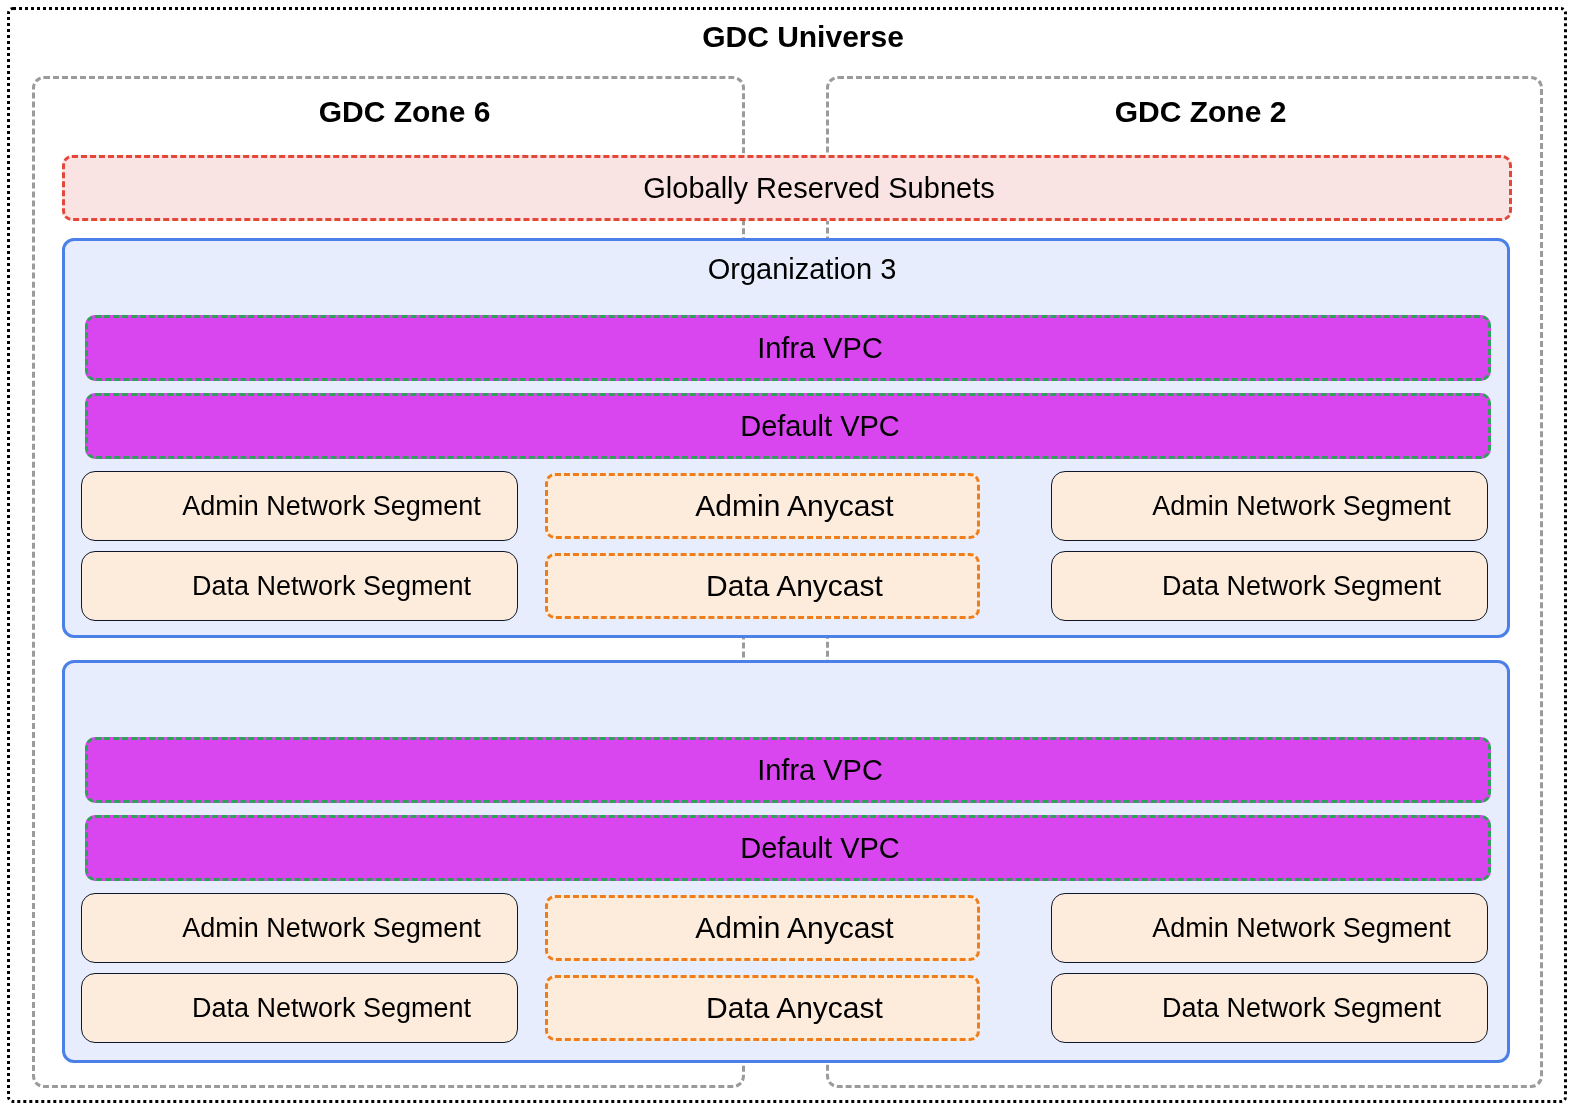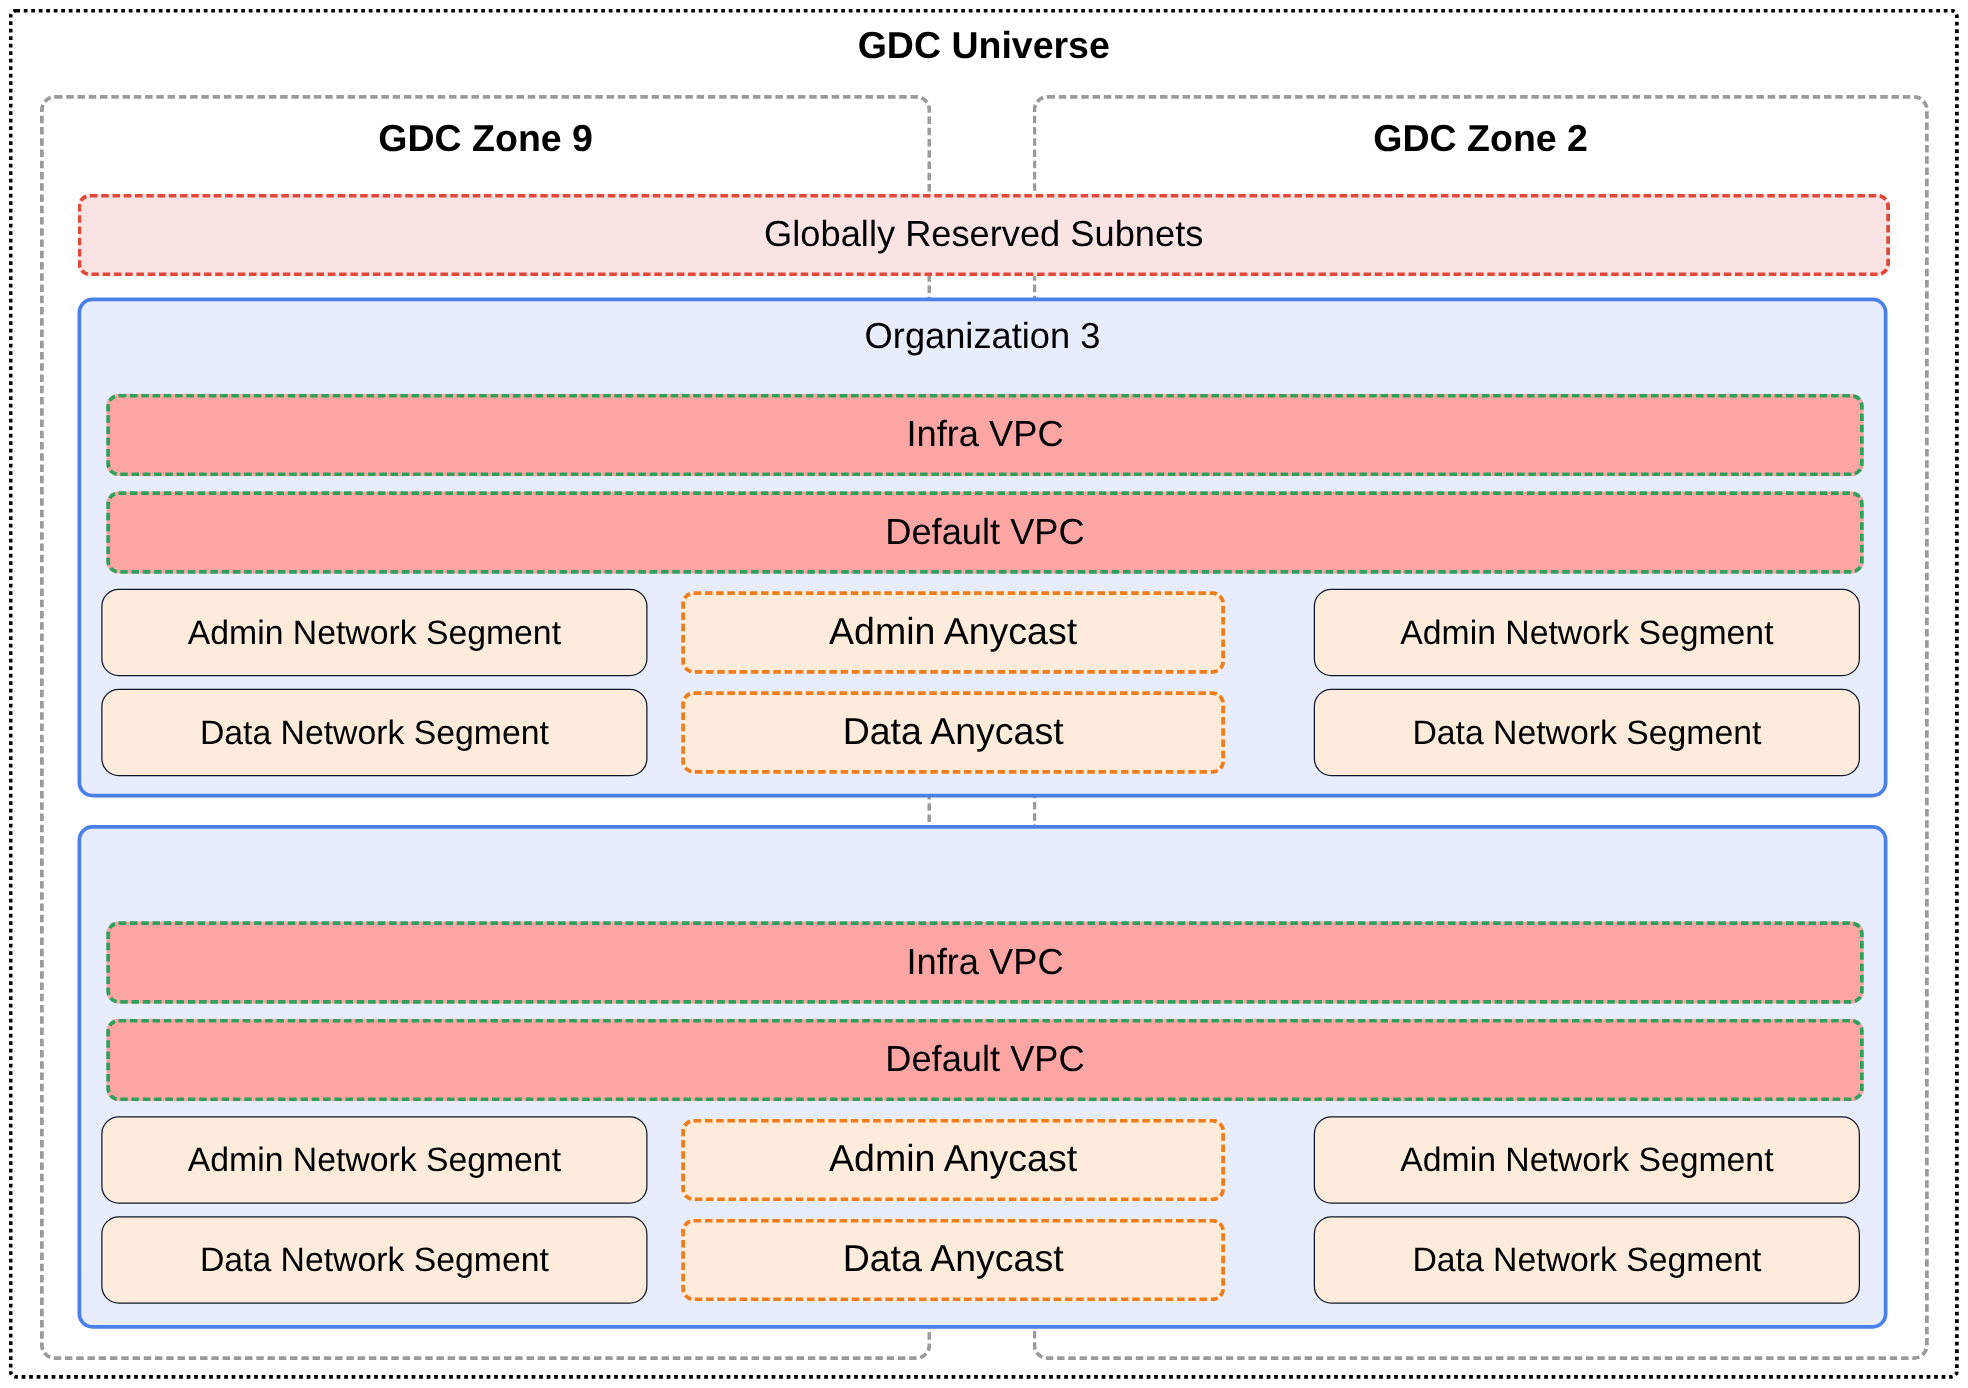--- a/index.html
+++ b/index.html
@@ -1,16 +1,16 @@
 <!DOCTYPE html>
 <html><head>
 <meta charset="utf-8">
 <style>
   html,body { margin:0; padding:0; background:#ffffff; }
-  * { box-sizing:border-box; }
+  * { box-sizing:border-box;padding-left:32px; }
   .canvas {
     position:relative;
     width:1574px; height:1110px;
     background:#ffffff;
     font-family:"Liberation Sans", sans-serif;
     color:#000000;
     overflow:hidden;
   }
   .outer-border {
     position:absolute; left:7px; top:7px; width:1560px; height:1096px;
@@ -40,21 +40,21 @@
     border:3px solid #4a80e8; background:#e7edfc; border-radius:12px;
   }
   .org-1 { top:238px; height:400px; }
   .org-2 { top:660px; height:403px; }
   .org-title {
     position:absolute; top:12px; left:0; width:100%;
     text-align:center; font-size:29px;
   }
   .vpc {
     position:absolute; left:20px; width:1406px; height:66px;
-    border:3px dashed #2ea05a; background:#fca5a5; border-radius:10px;
+    border:3px dashed #2ea05a; background:#d946ef; border-radius:10px;
     display:flex; align-items:center; justify-content:center; font-size:29px;
   }
   .vpc-infra   { top:74px;  }
   .vpc-default { top:152px; }
   .netseg {
     position:absolute; width:437px; height:70px;
     border:1px solid #0f172a; background:#fdecdc; border-radius:14px;
     display:flex; align-items:center; justify-content:center; font-size:27px;
   }
   .anycast {
@@ -72,21 +72,21 @@
 </head>
 <body>
 
 <div class="canvas">
 
   <div class="outer-border"></div>
 
   <div class="universe-title">GDC Universe</div>
 
   <div class="zone zone-1">
-    <div class="zone-title">GDC Zone 9</div>
+    <div class="zone-title">GDC Zone 6</div>
   </div>
   <div class="zone zone-2">
     <div class="zone-title">GDC Zone 2</div>
   </div>
 
   <div class="reserved">
     <span>Globally Reserved Subnets</span>
   </div>
 
   <div class="org org-1">

